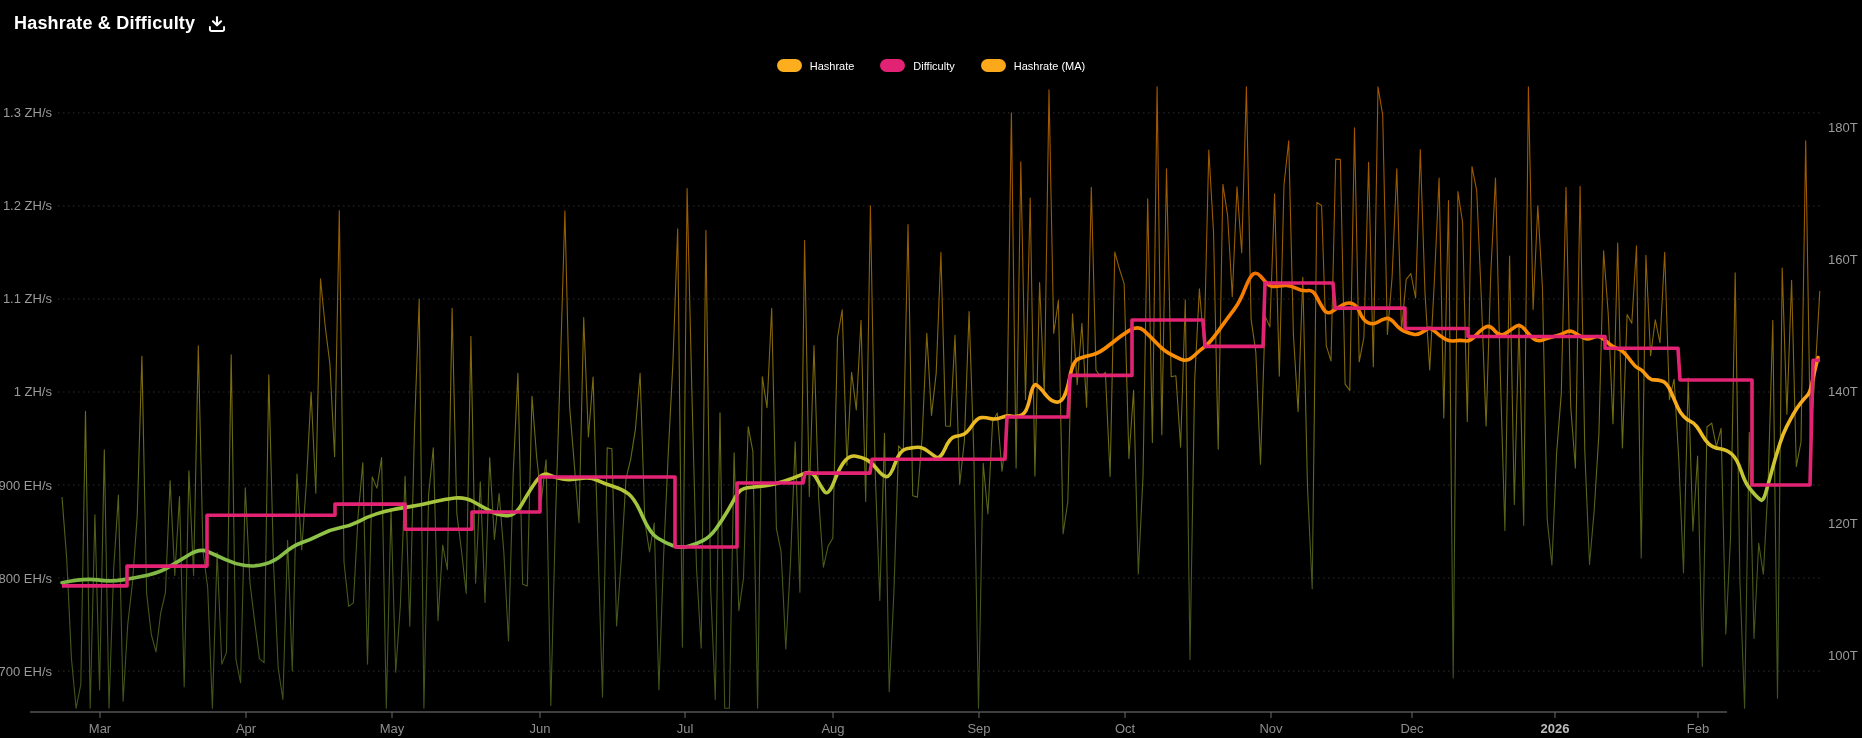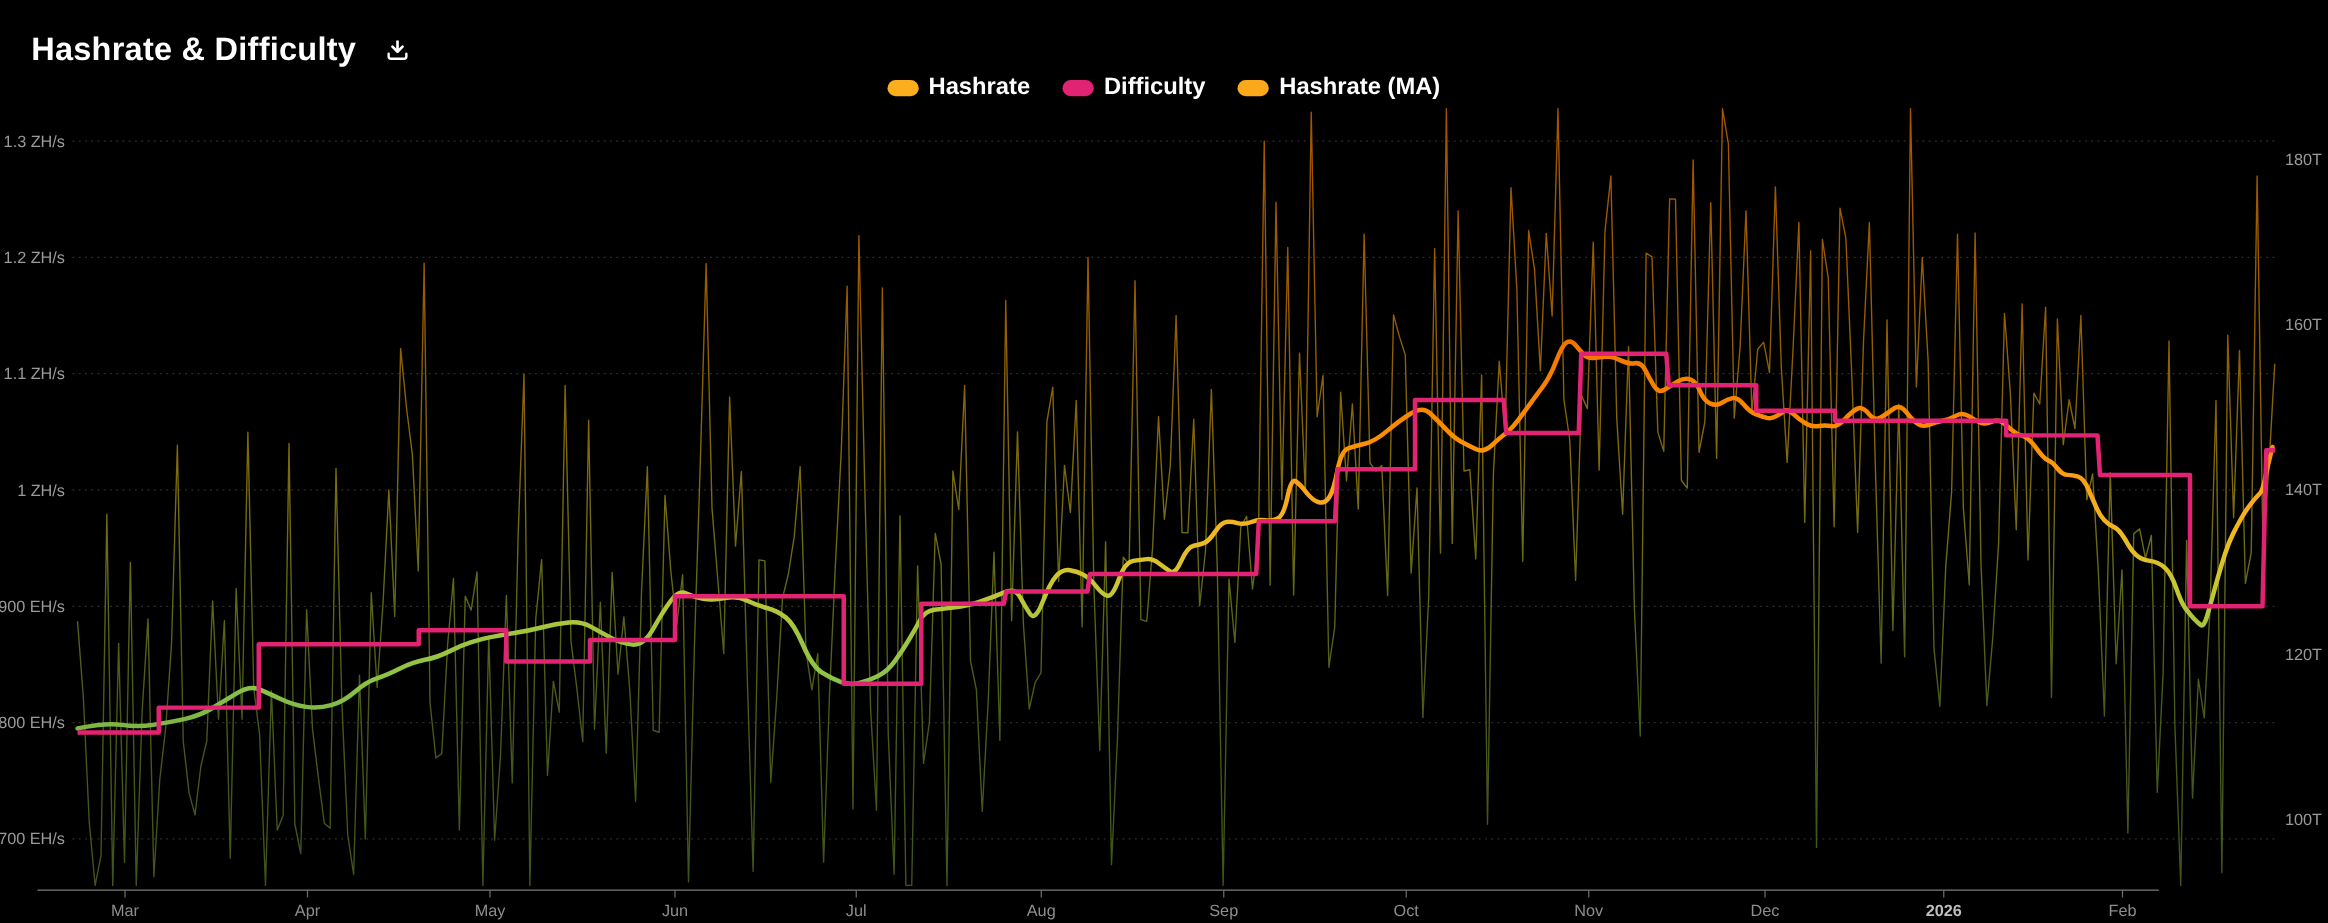--- a/index.html
+++ b/index.html
@@ -1,22 +1,22 @@
 <!DOCTYPE html>
 <html><head>
 <meta charset="utf-8">
 <style>
   html,body{margin:0;padding:0;background:#000;width:1862px;height:738px;overflow:hidden;
     font-family:"Liberation Sans",sans-serif;position:relative}
   .header{position:absolute;top:13px;left:14px;display:flex;align-items:center;gap:13px;color:#fff;z-index:3}
-  .header h1{margin:11px;font-size:26px;font-weight:700;letter-spacing:.2px}
+  .header h1{margin:0;font-size:18px;font-weight:700;letter-spacing:.2px}
   .dl-btn{display:flex;align-items:center;cursor:pointer}
   .legend{position:absolute;top:59px;left:0;width:100%;display:flex;justify-content:center;
     align-items:center;gap:26px;z-index:3}
-  .legend-item{display:flex;align-items:center;gap:8px;color:#fff;font-size:19px;font-weight:700;cursor:pointer}
+  .legend-item{display:flex;align-items:center;gap:8px;color:#fff;font-size:11px;font-weight:400;cursor:pointer}
   .swatch{width:25px;height:13px;border-radius:7px;display:inline-block}
   #chart{position:absolute;top:0;left:0;z-index:1}
   text.axl{fill:#9a9a9a;font-size:13px;font-family:"Liberation Sans",sans-serif}
   text.axr{fill:#9a9a9a;font-size:13px;font-family:"Liberation Sans",sans-serif}
   text.axx{fill:#8d8d8d;font-size:13px;font-family:"Liberation Sans",sans-serif}
   text.axx.bold{fill:#bdbdbd;font-weight:700}
 </style>
 </head>
 <body>
 

